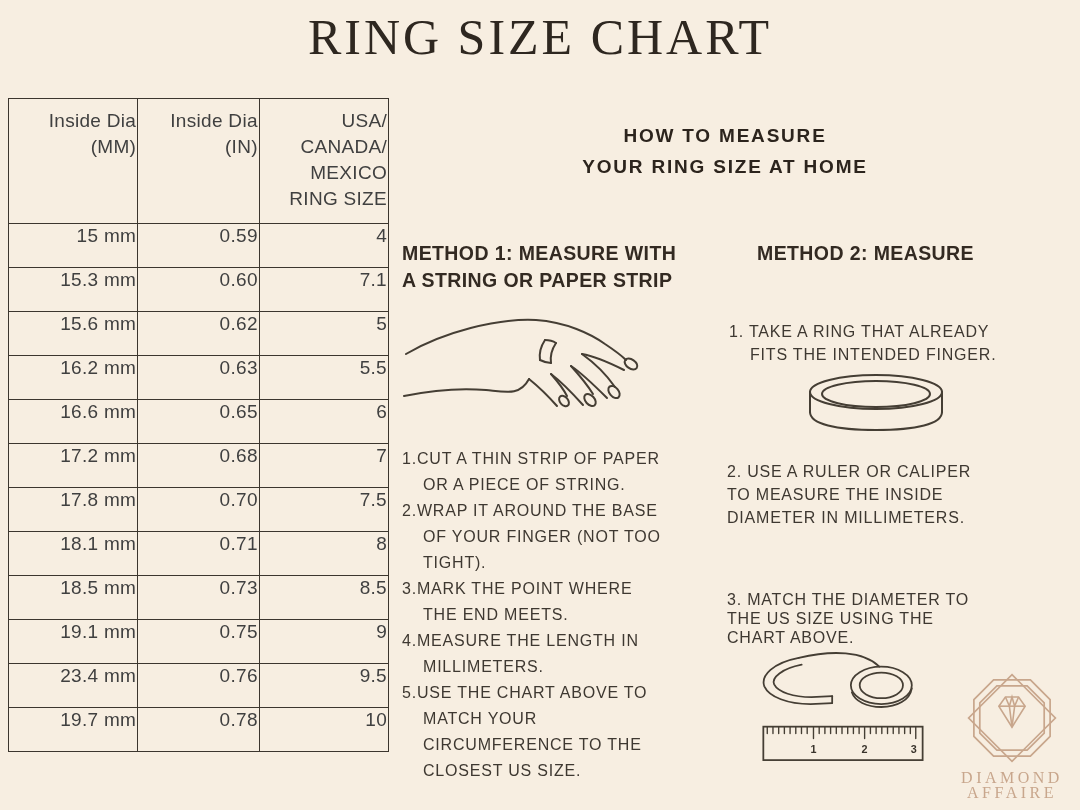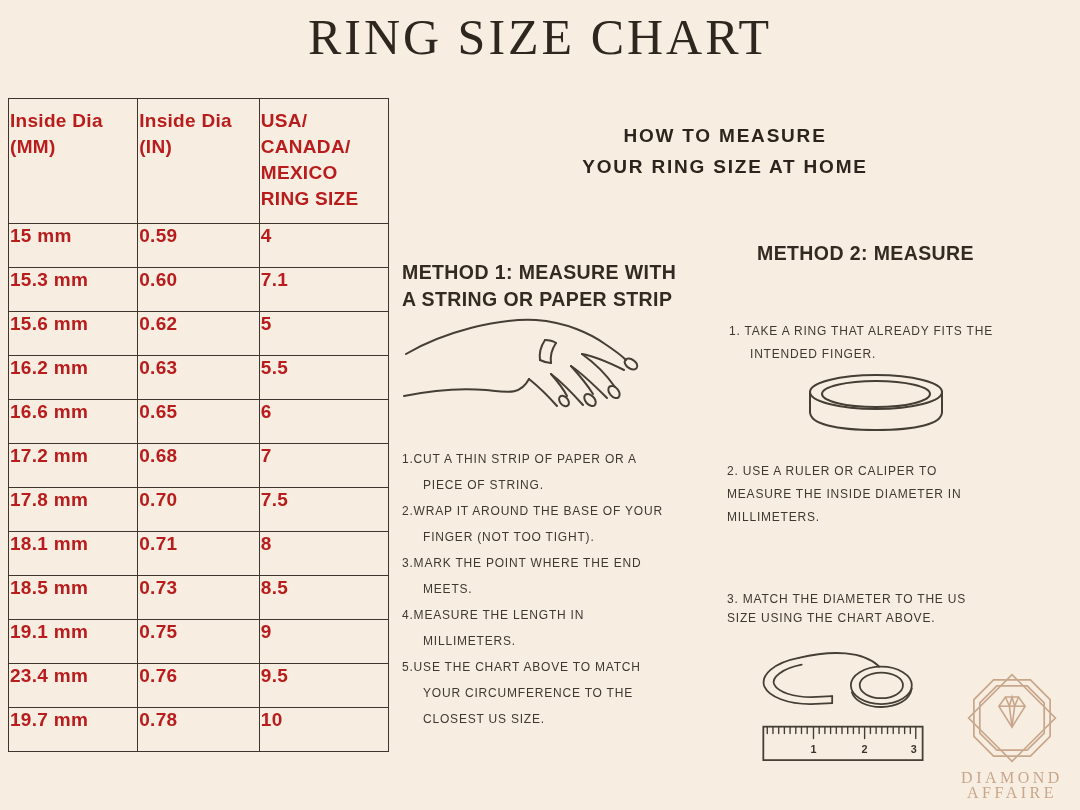--- a/index.html
+++ b/index.html
@@ -12,39 +12,39 @@
     position:absolute;top:8px;left:0;width:100%;margin:0;text-align:center;
     font-family:"Liberation Serif",serif;font-weight:400;font-size:50px;
     letter-spacing:3px;color:#2e2720;
   }
   
   .size-table{
     position:absolute;left:8px;top:98px;width:381px;
     border-collapse:collapse;table-layout:fixed;
   }
   .size-table th,.size-table td{
-    border:1.6px solid #3c362e;text-align:left;
-    font-size:19px;font-weight:700;color:#b91c1c;letter-spacing:0.3px;
+    border:1.6px solid #3c362e;text-align:right;
+    font-size:19px;font-weight:400;color:#404040;letter-spacing:0.3px;
   }
   .size-table th{vertical-align:top;padding-top:9px;height:114px;}
   .size-table th span{display:block;line-height:26px;}
   .size-table tbody tr{height:44px;}
   .size-table td{vertical-align:middle;padding-bottom:20px;}
   
   .howto-heading{
     position:absolute;left:520px;top:120px;width:410px;text-align:center;
     font-weight:bold;font-size:19px;line-height:31px;letter-spacing:1.8px;color:#2c241d;
   }
   .method-title{
     position:absolute;font-weight:bold;font-size:19.5px;line-height:27px;
     letter-spacing:0.4px;color:#332a22;
   }
-  .method1-title{left:402px;top:240px;margin-top:19px;}
+  .method1-title{left:402px;top:240px;}
   .method2-title{left:757px;top:240px;}
-  .steps{position:absolute;font-size:12px;letter-spacing:0.8px;color:#3e3831;}
+  .steps{position:absolute;font-size:16px;letter-spacing:0.8px;color:#3e3831;}
   .m1-steps{left:402px;top:446px;width:265px;line-height:26px;}
   .hang{padding-left:21px;text-indent:-21px;}
   .m2-step1{left:729px;top:320px;width:268px;line-height:23px;}
   .m2-step2{left:727px;top:460px;width:268px;line-height:23px;}
   .m2-step3{left:727px;top:543px;width:268px;line-height:19px;margin-top:47px;}
   
   .hand-illustration{position:absolute;left:398px;top:304px;}
   .ring-illustration{position:absolute;left:806px;top:372px;}
   .strip-ruler-illustration{position:absolute;left:752px;top:648px;}
   

